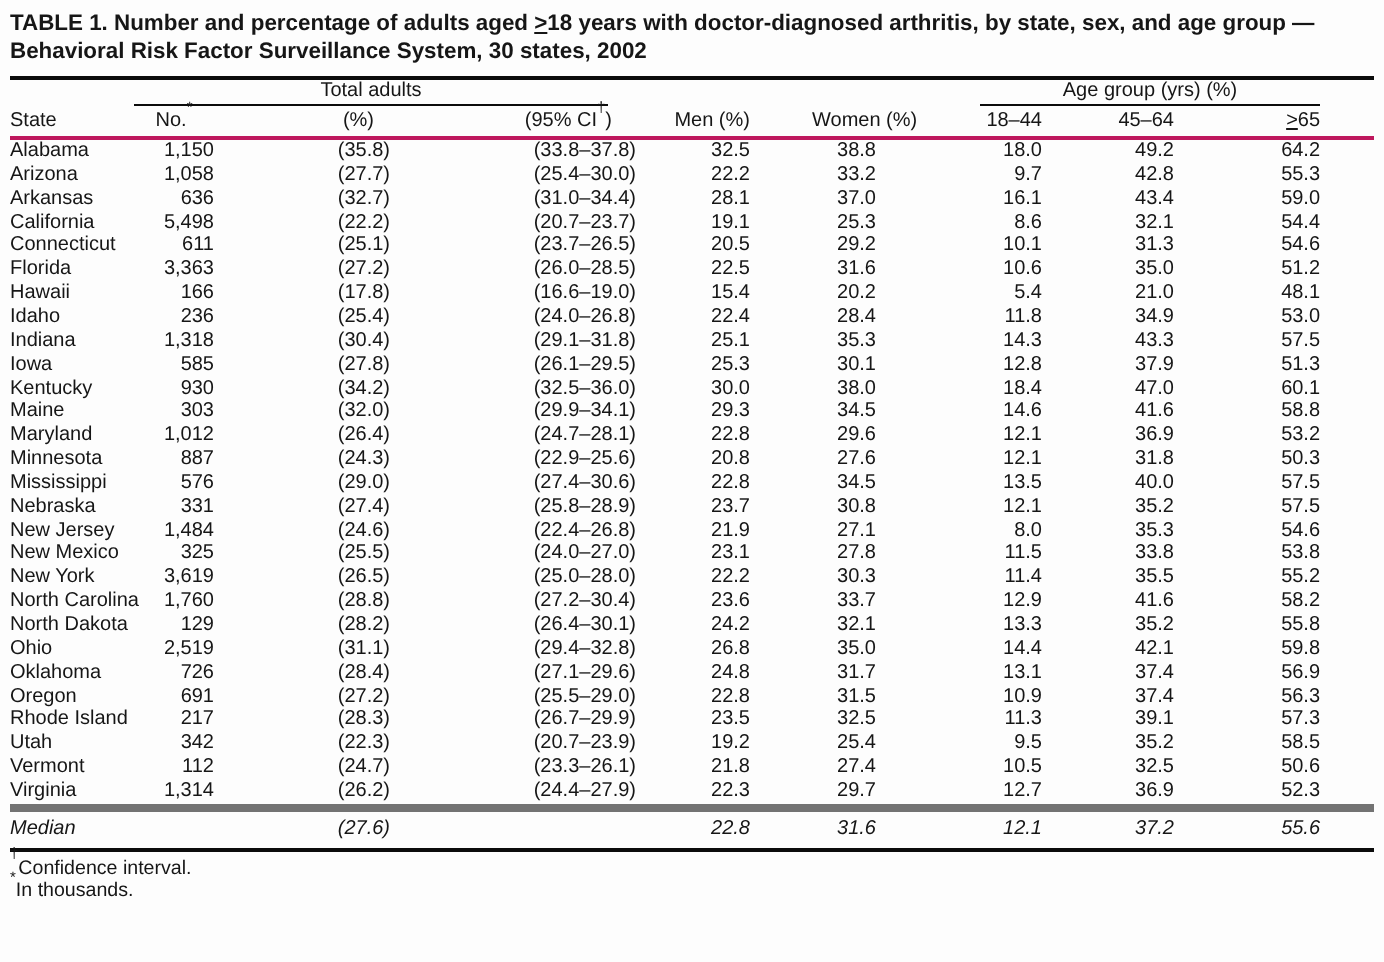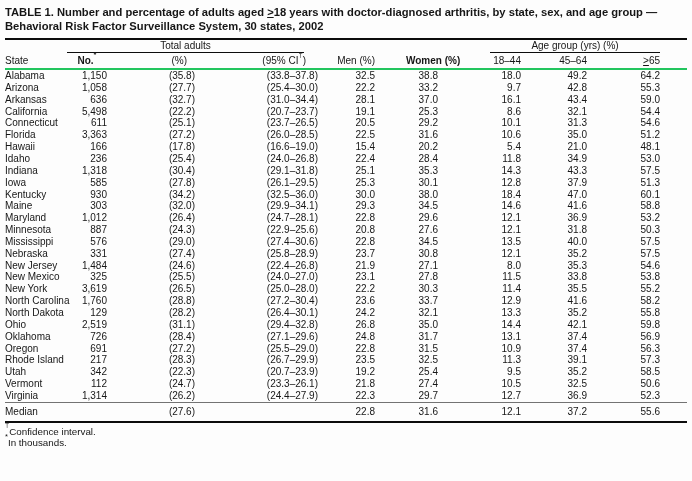--- a/index.html
+++ b/index.html
@@ -42,35 +42,36 @@
     font-size: 10px;
     line-height: 12.5px;
   }
   .grule-total { margin-right: 14px; }
   .grule-age   { margin-left: 52px; }
 
   tr.crow th {
     height: 16px;
     vertical-align: bottom;
     padding-bottom: 2px;
-    border-bottom: 2px solid #22c55e;
+    border-bottom: 2px solid #be185d;
   }
 
   tbody td { line-height: 11.85px; }
   .left   { text-align: left; }
   .right  { text-align: right; }
-  .center { text-align: center; font-weight: bold; }
+  .center { text-align: center; }
   .pr2  { padding-right: 2px; }
   .pr8  { padding-right: 8px; }
   .pr12 { padding-right: 12px; }
   .pl20 { padding-left: 31px; }
 
   tr.median-row td {
-    border-top: 1px solid #737373;
+    border-top: 4px solid #737373;
     border-bottom: 2.5px solid #0c0c0c;
+    font-style: italic;
     padding-top: 3px;
     padding-bottom: 4px;
     line-height: 11px;
   }
 
   .footnotes { margin-top: 3px; font-size: 9.8px; line-height: 11.5px; }
   sup.marker {
     font-size: 7.5px;
     line-height: 0;
     position: relative;

